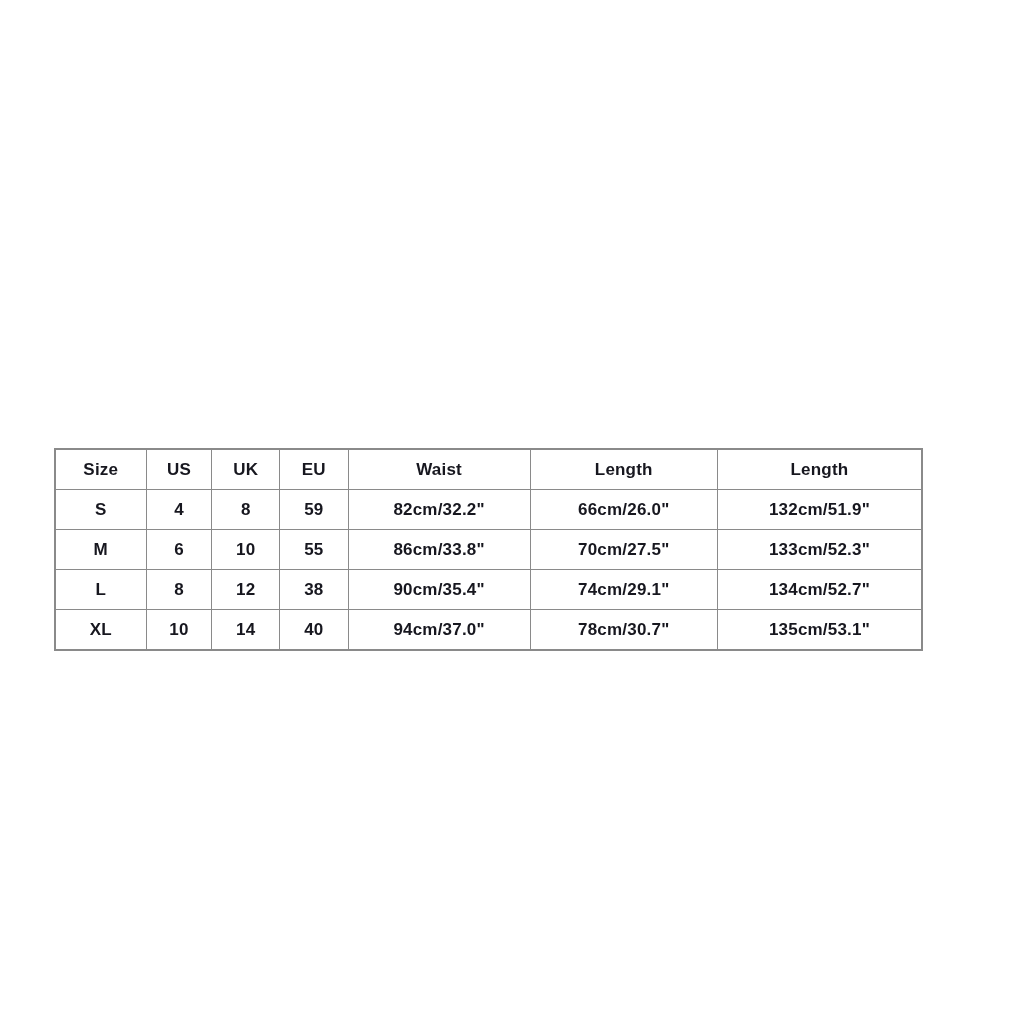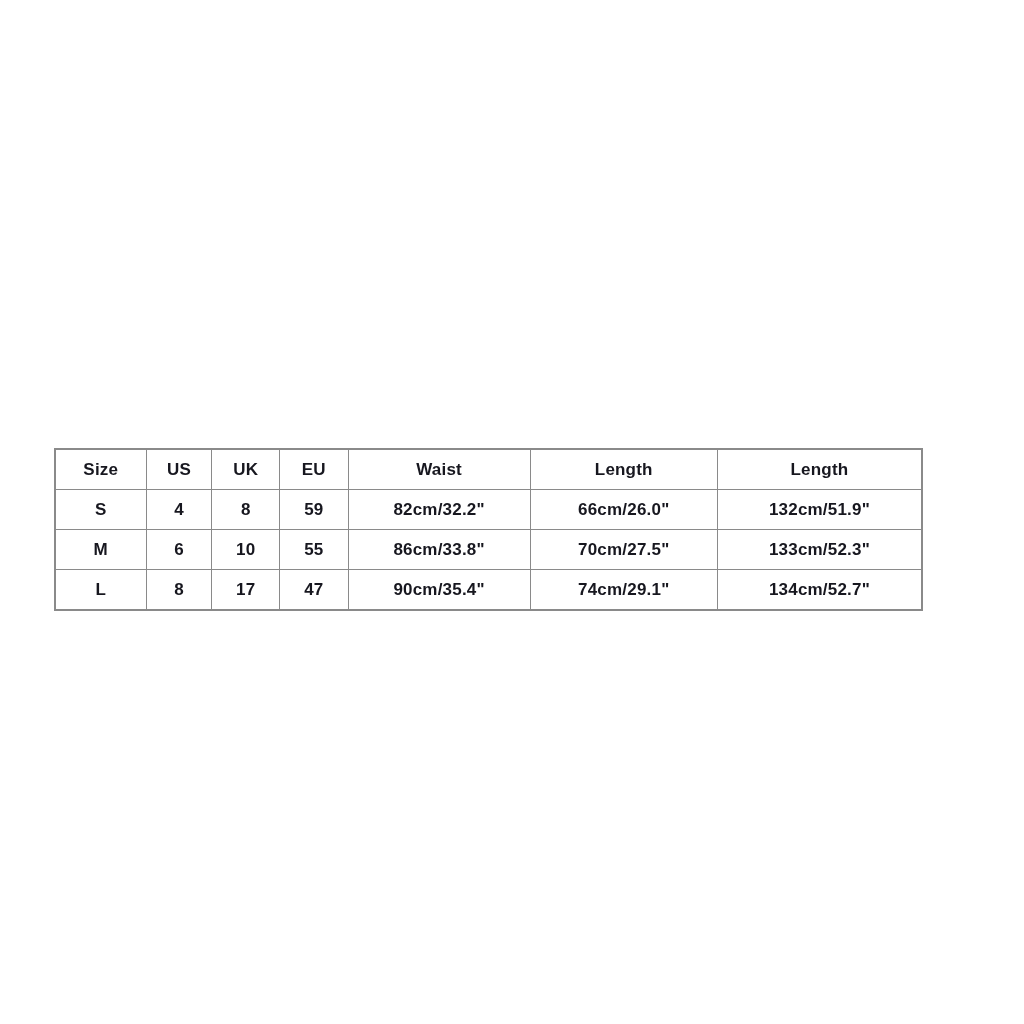--- a/index.html
+++ b/index.html
@@ -92,22 +92,31 @@
           <td>6</td>
           <td>10</td>
           <td>55</td>
           <td>86cm/33.8"</td>
           <td>70cm/27.5"</td>
           <td>133cm/52.3"</td>
         </tr>
         <tr>
           <td>L</td>
           <td>8</td>
-          <td>17</td>
-          <td>47</td>
+          <td>12</td>
+          <td>38</td>
           <td>90cm/35.4"</td>
           <td>74cm/29.1"</td>
           <td>134cm/52.7"</td>
+        </tr>
+        <tr>
+          <td>XL</td>
+          <td>10</td>
+          <td>14</td>
+          <td>40</td>
+          <td>94cm/37.0"</td>
+          <td>78cm/30.7"</td>
+          <td>135cm/53.1"</td>
         </tr>
       </tbody>
     </table>
   </div>
 </div>
 
 </body></html>

